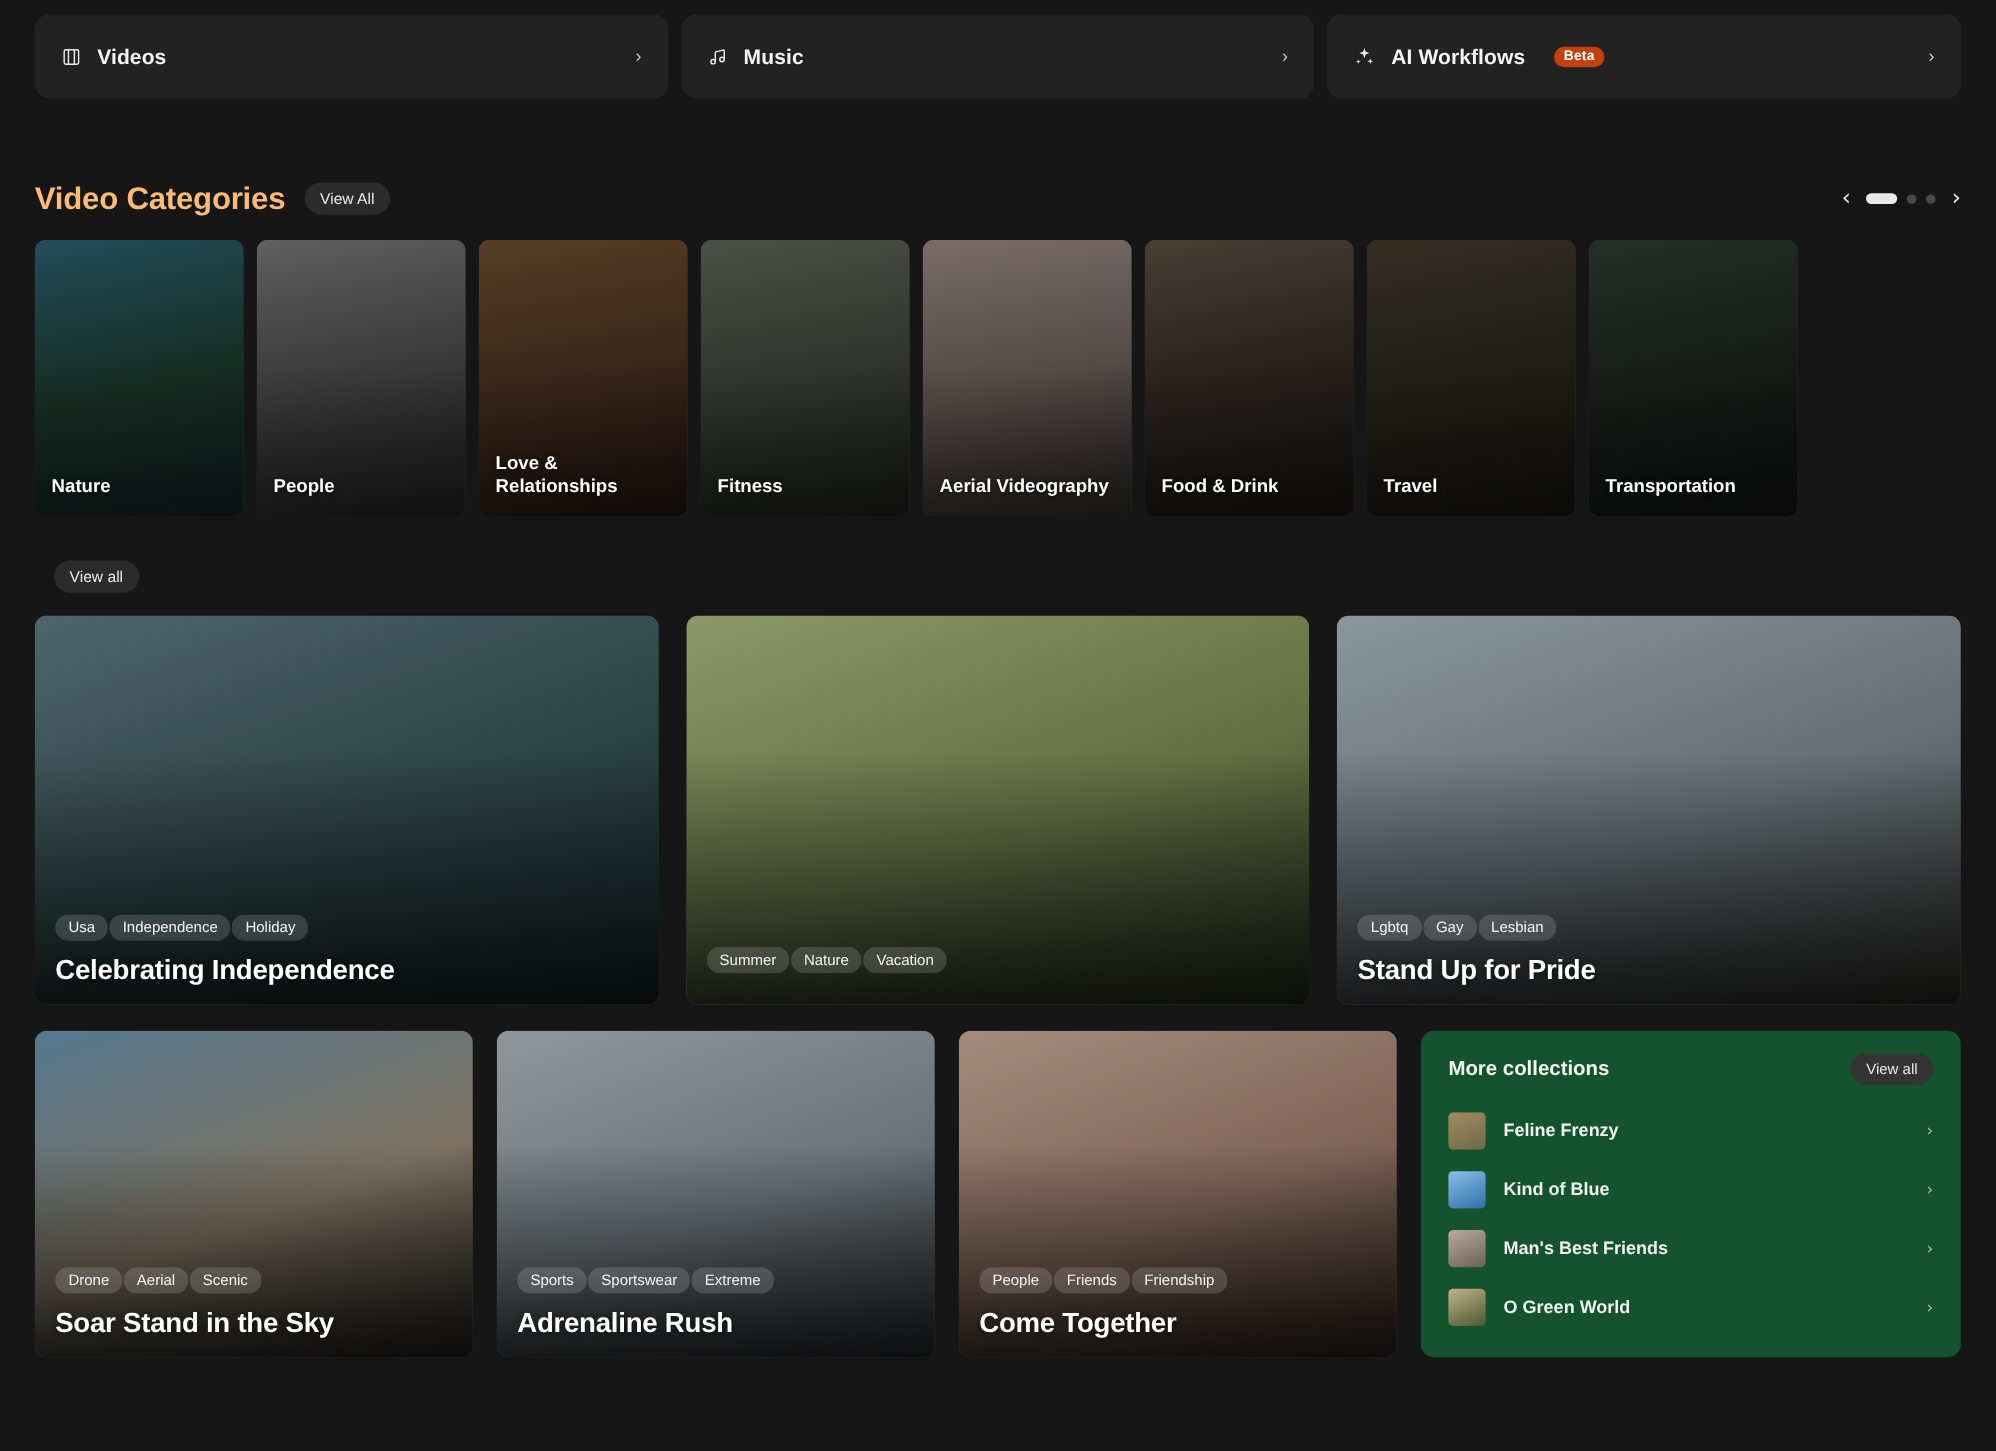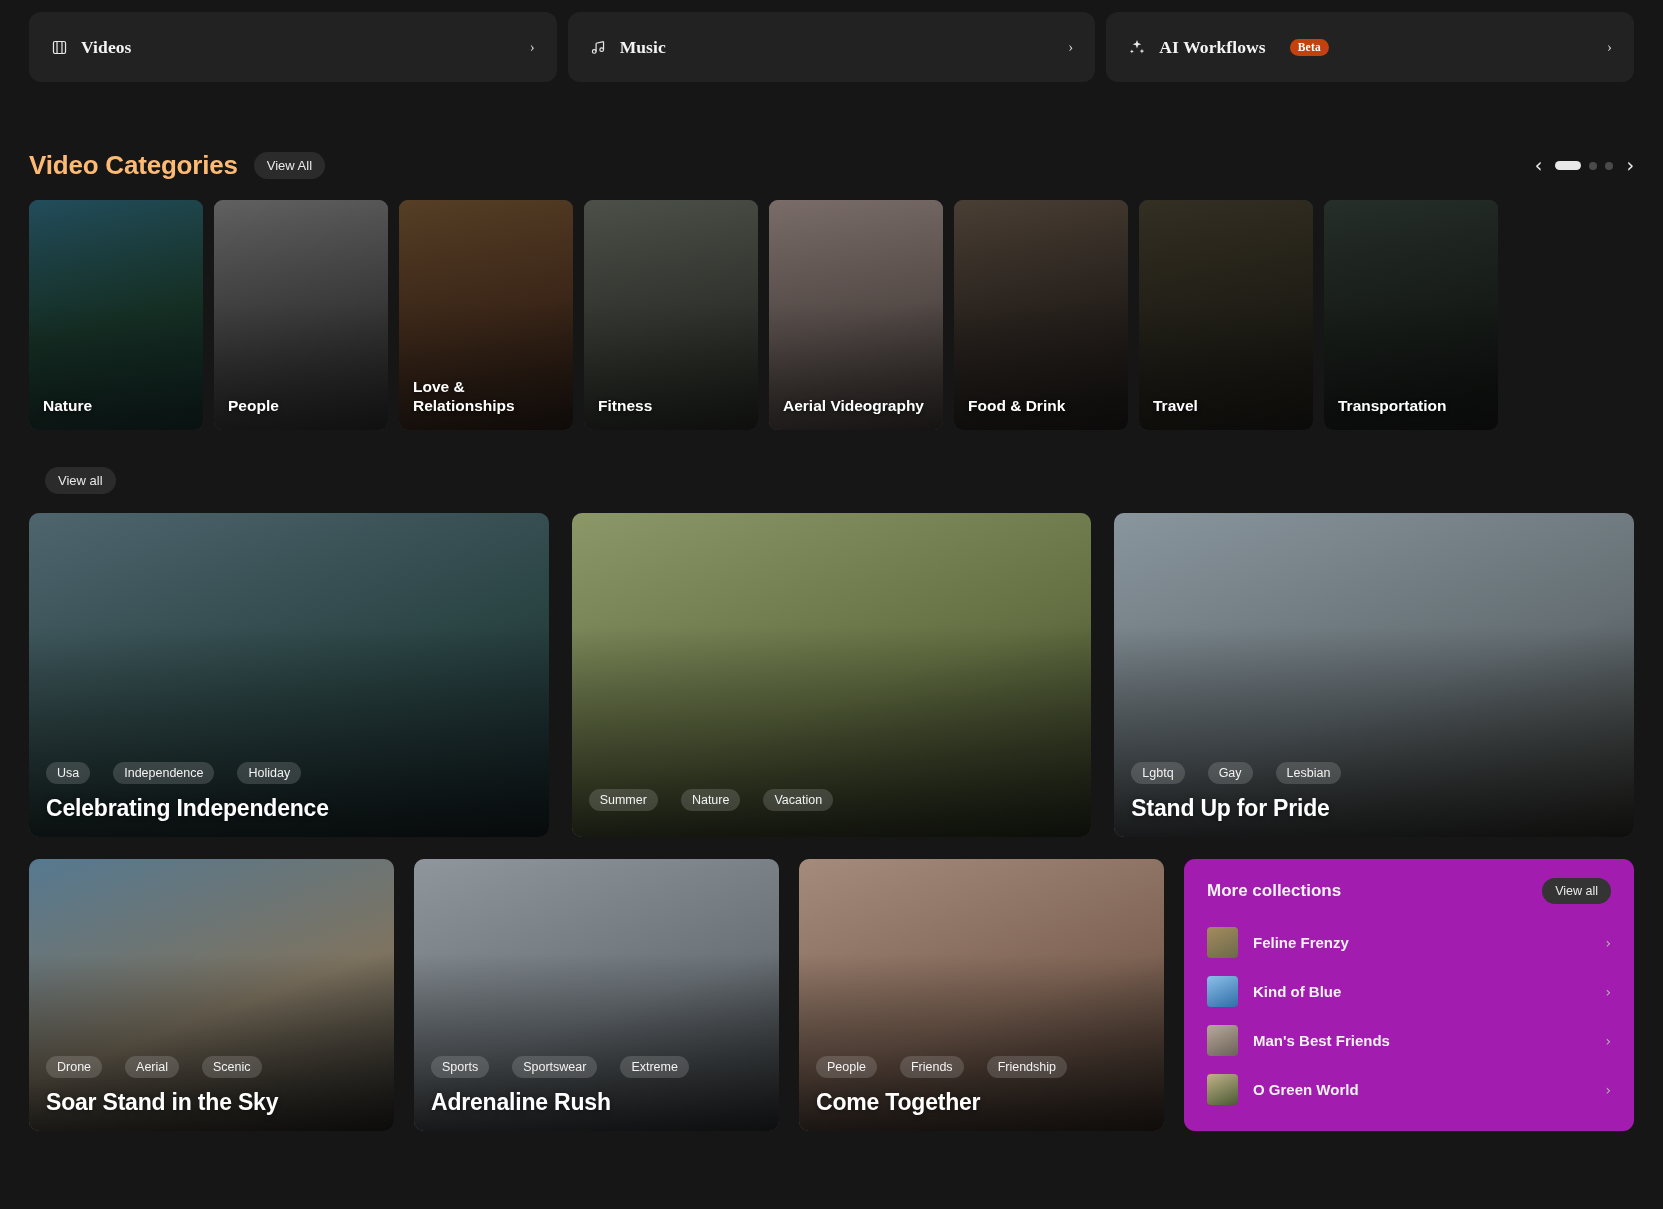--- a/index.html
+++ b/index.html
@@ -7,21 +7,21 @@
   html, body {
     width: 1663px; height: 1209px;
     background: #161616;
     font-family: "Liberation Sans", sans-serif;
     color: #f2f2f2;
     overflow: hidden;
   }
   .page { width: 1663px; height: 1209px; position: relative; padding: 0 29px; }
 
   
-  .nav-tiles { display: flex; gap: 11px; padding-top: 12px; font-family: Liberation Serif, serif; }
+  .nav-tiles { display: flex; gap: 11px; padding-top: 12px; }
   .nav-tile {
     flex: 1; height: 70px; background: #222222; border-radius: 12px;
     display: flex; align-items: center; padding: 0 22px; cursor: pointer;
     position: relative;
   }
   .nav-tile .tile-left { display: flex; align-items: center; gap: 13px; }
   .nav-tile .tile-label { font-size: 17.5px; font-weight: 600; letter-spacing: .1px; color: #f4f4f4; }
   .nav-tile .tile-chev { margin-left: auto; color: #cfcfcf; font-size: 15px; line-height: 1; }
   .ico { display: inline-flex; align-items: center; justify-content: center; }
   .beta-badge {
@@ -68,40 +68,40 @@
     position: relative; border-radius: 10px; overflow: hidden; cursor: pointer;
     background: #242424;
   }
   .coll-card.big { flex: 1; height: 324px; }
   .coll-card .art { position: absolute; inset: 0; }
   .coll-card .shade {
     position: absolute; inset: 0;
     background: linear-gradient(to bottom, rgba(5,5,5,.10) 35%, rgba(5,5,5,.55) 78%, rgba(4,4,4,.80) 100%);
   }
   .coll-body { position: absolute; left: 17px; right: 17px; bottom: 15px; }
-  .tags { display: flex; gap: 23px; margin-bottom: 11px; flex-wrap: wrap; }
+  .tags { display: flex; gap: 1px; margin-bottom: 11px; flex-wrap: wrap; }
   .tag {
     background: rgba(240,240,240,.17); color: #f2f2f2; font-size: 12.5px;
     padding: 4px 11px; border-radius: 12px; backdrop-filter: blur(3px);
     white-space: nowrap;
   }
   .coll-title {
     font-size: 23px; font-weight: 700; color: #fff; letter-spacing: -.2px;
     text-shadow: 0 1px 5px rgba(0,0,0,.5);
   }
 
   .coll-row-2 { display: flex; gap: 20px; margin-top: 22px; align-items: stretch; }
   .coll-card.small { height: 272px; }
   .c-soar { flex: 0 0 365px; }
   .c-adren { flex: 0 0 365px; }
   .c-come { flex: 0 0 365px; }
 
   
   .more-panel {
-    flex: 1; background: #a21caf; border-radius: 11px; padding: 19px 23px 10px 23px;
+    flex: 1; background: #14532d; border-radius: 11px; padding: 19px 23px 10px 23px;
   }
   .more-head { display: flex; align-items: center; margin-bottom: 14px; }
   .more-title { font-size: 17px; font-weight: 700; color: #f3f3f3; }
   .more-viewall {
     margin-left: auto; background: #343434; color: #e9e9e9; font-size: 12.5px;
     border: none; border-radius: 13px; padding: 6px 13px; cursor: pointer;
   }
   .more-item {
     display: flex; align-items: center; gap: 15px; padding: 7px 0 7px 0; cursor: pointer;
     height: 49px;

